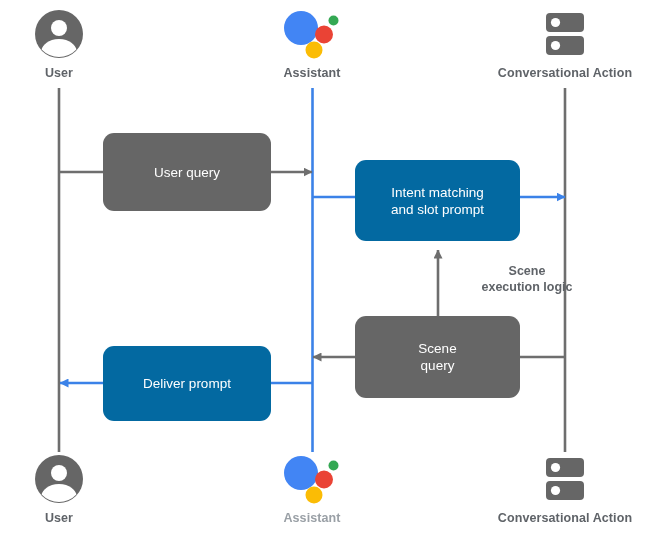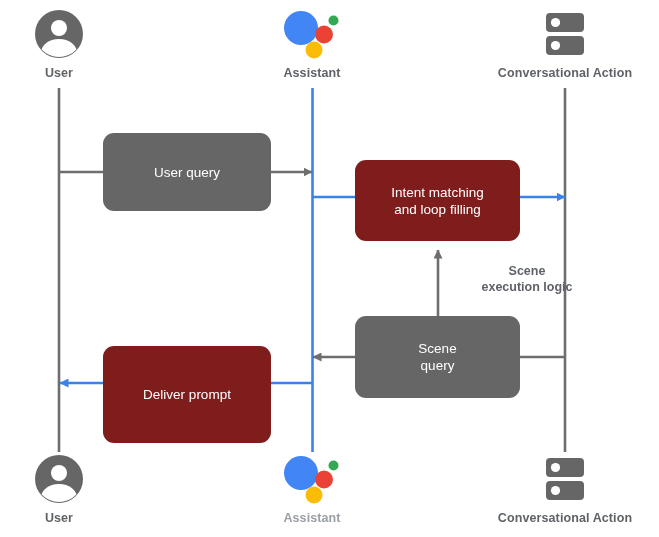--- a/index.html
+++ b/index.html
@@ -58,21 +58,21 @@
     justify-content: center;
     text-align: center;
     border-radius: 11px;
     color: #ffffff;
     font-size: 13.5px;
     line-height: 17px;
     box-sizing: border-box;
     padding: 16px 10px;
   }
   .node.gray { background: #666666; }
-  .node.blue { background: #7f1d1d; }
+  .node.blue { background: #0369a1; }
 
   .loop-label {
     position: absolute;
     text-align: center;
     font-size: 12.5px;
     line-height: 16px;
     font-weight: bold;
     color: #5f6368;
     white-space: nowrap;
   }
@@ -209,32 +209,32 @@
     <div class="actor-label">Conversational Action</div>
   </div>
 
   <div class="node gray" style="left:103px; top:133px; width:168px; height:78px;">
     <span>User query</span>
   </div>
 
   <div class="node blue" style="left:355px; top:160px; width:165px; height:81px;">
     <span>
       <span>Intent matching</span><br>
-      <span>and loop filling</span>
+      <span>and slot prompt</span>
     </span>
   </div>
 
   <div class="node gray" style="left:355px; top:316px; width:165px; height:82px;">
     <span>
       <span>Scene</span><br>
       <span>query</span>
     </span>
   </div>
 
-  <div class="node blue" style="left:103px; top:346px; width:168px; height:97px;">
+  <div class="node blue" style="left:103px; top:346px; width:168px; height:75px;">
     <span>Deliver prompt</span>
   </div>
 
   <div class="loop-label" style="left:452px; top:263px; width:150px;">
     <span>Scene</span><br>
     <span>execution logic</span>
   </div>
 
 </div>
 

